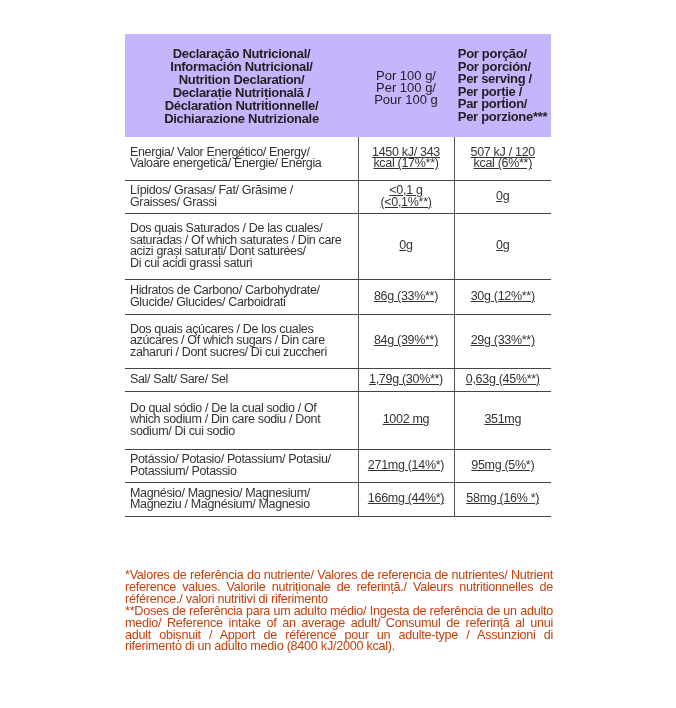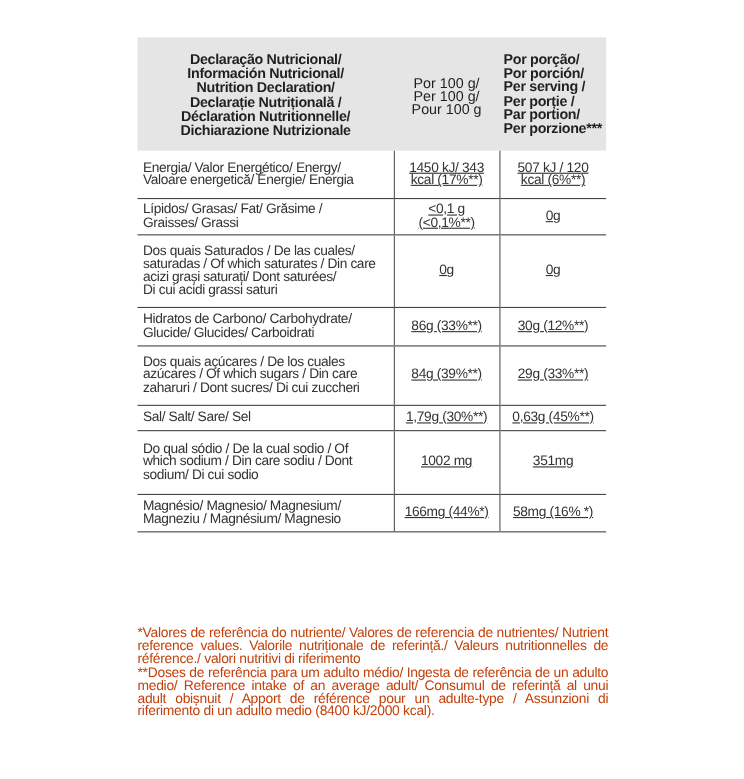--- a/index.html
+++ b/index.html
@@ -1,19 +1,19 @@
 <!DOCTYPE html>
 <html><head>
   <meta charset="utf-8">
   <style>
     html, body { margin: 0; padding: 0; background: #ffffff; }
     body { width: 676px; height: 708px; position: relative; overflow: hidden;
            font-family: "Liberation Sans", sans-serif; color: #222; }
     .label { position: absolute; left: 125px; top: 34px; width: 426px; }
-    .hdr { background: #e5e5e5; height: 103px; display: flex; }
+    .hdr { background: #c4b5fd; height: 103px; display: flex; }
     .hdr .c1 { width: 233px; display: flex; align-items: center; justify-content: center; text-align: center;
                font-weight: bold; font-size: 13px; line-height: 13px; color: #231f20; letter-spacing: -0.3px; }
     .hdr .c2 { width: 96px; display: flex; align-items: center; justify-content: center; text-align: center;
                font-weight: normal; font-size: 13px; line-height: 12px; color: #231f20; padding-top: 4px; box-sizing: border-box; }
     .hdr .c3 { width: 97px; display: flex; align-items: center; justify-content: center; text-align: left;
                font-weight: bold; font-size: 13px; line-height: 12.5px; color: #231f20; letter-spacing: -0.3px; }
     .hdr span { display: block; white-space: pre-line; }
     table { border-collapse: collapse; width: 426px; table-layout: fixed; }
     td { border-bottom: 1.2px solid #444; font-size: 12.5px; line-height: 11.5px; color: #333; padding: 0; vertical-align: middle; }
     td.n { padding: 3px 4px 3px 5px; letter-spacing: -0.35px; white-space: pre-line; }
@@ -97,20 +97,26 @@
         <td class="v">1,79g (30%**)</td>
         <td class="v">0,63g (45%**)</td>
       </tr>
       <tr style="height:58px">
         <td class="n">Do qual sódio / De la cual sodio / Of
 which sodium / Din care sodiu / Dont
 sodium/ Di cui sodio</td>
         <td class="v">1002 mg</td>
         <td class="v">351mg</td>
       </tr>
+      <tr style="height:33px">
+        <td class="n">Potássio/ Potasio/ Potassium/ Potasiu/
+Potassium/ Potassio</td>
+        <td class="v">271mg (14%*)</td>
+        <td class="v">95mg (5%*)</td>
+      </tr>
       <tr style="height:34px">
         <td class="n">Magnésio/ Magnesio/ Magnesium/
 Magneziu / Magnésium/ Magnesio</td>
         <td class="v">166mg (44%*)</td>
         <td class="v">58mg (16% *)</td>
       </tr>
     </tbody>
   </table>
 </div>
 

